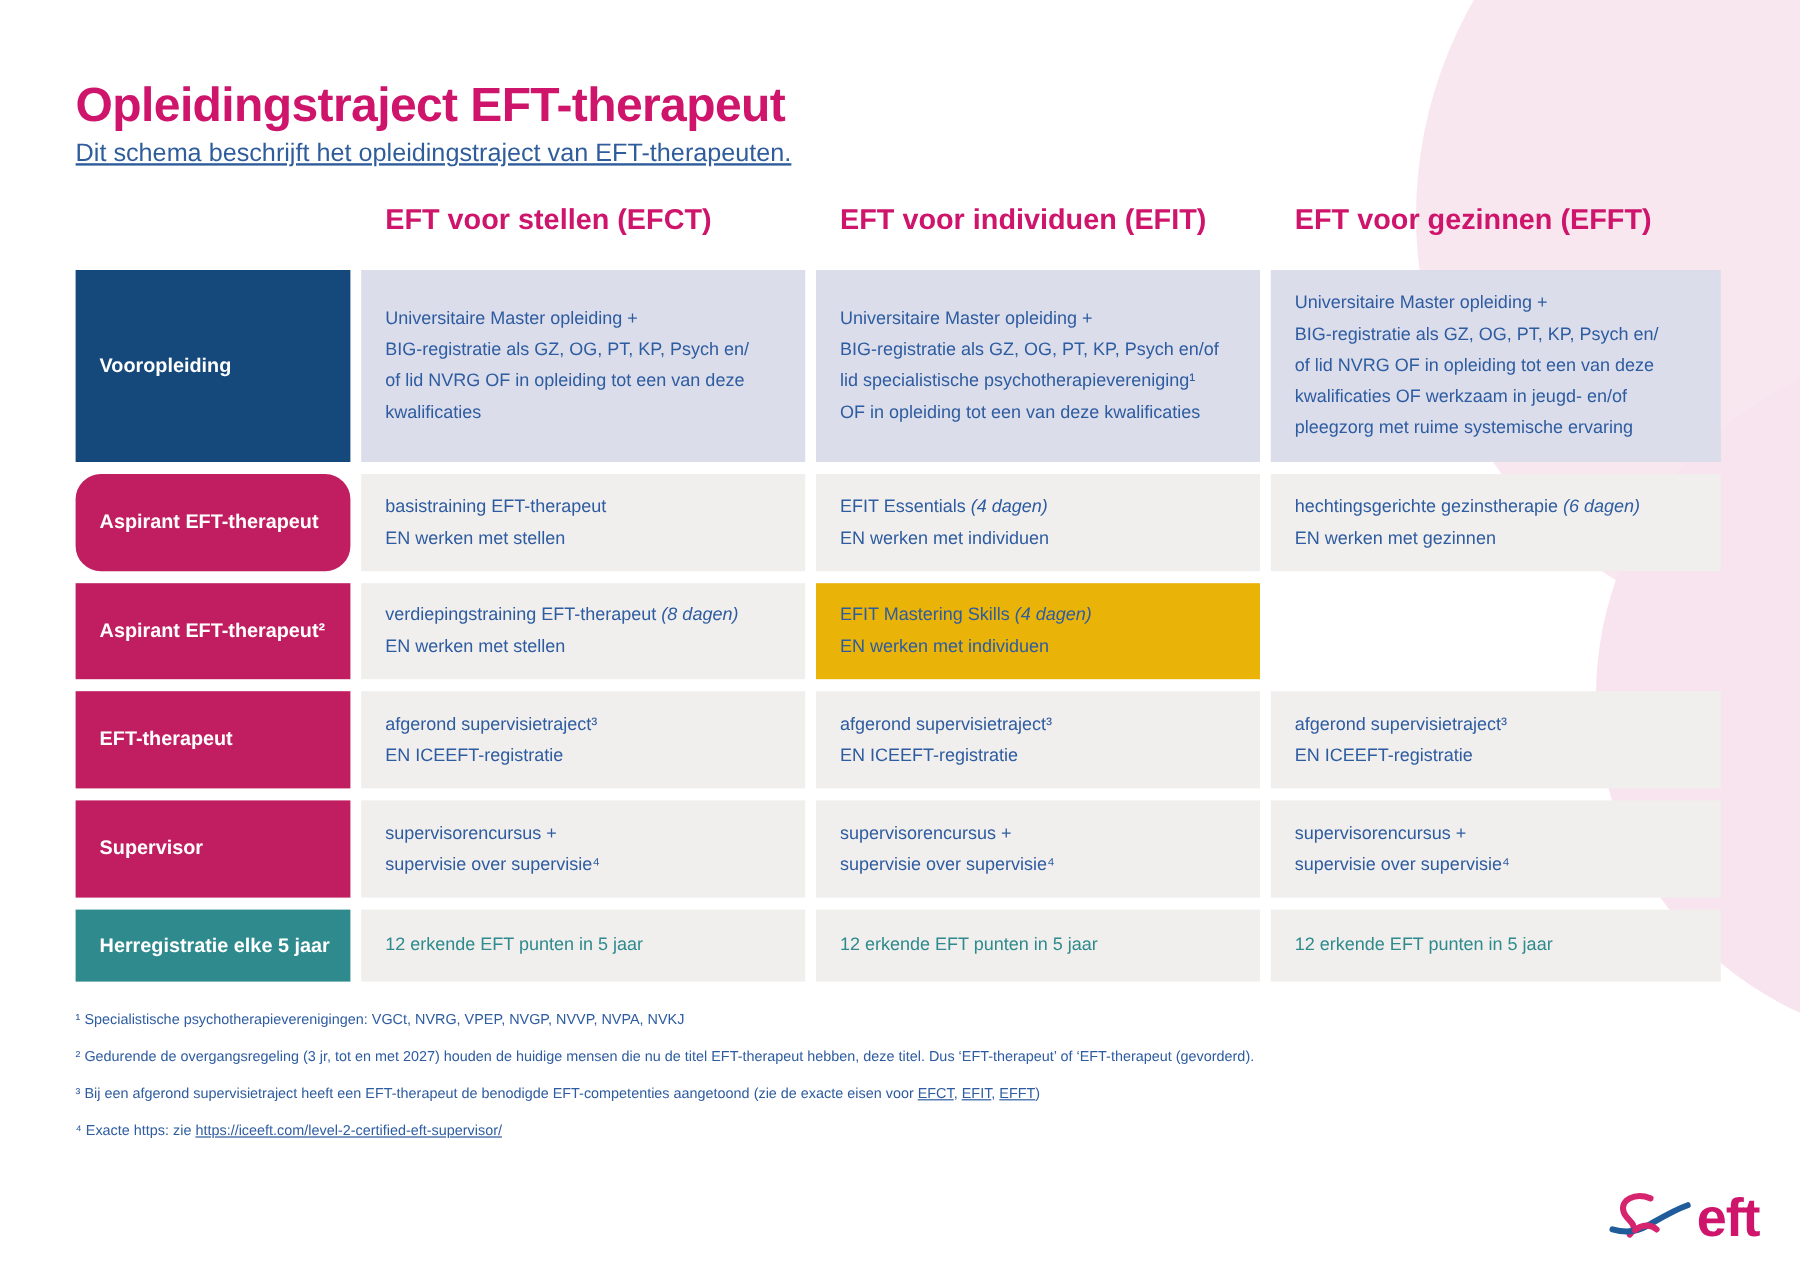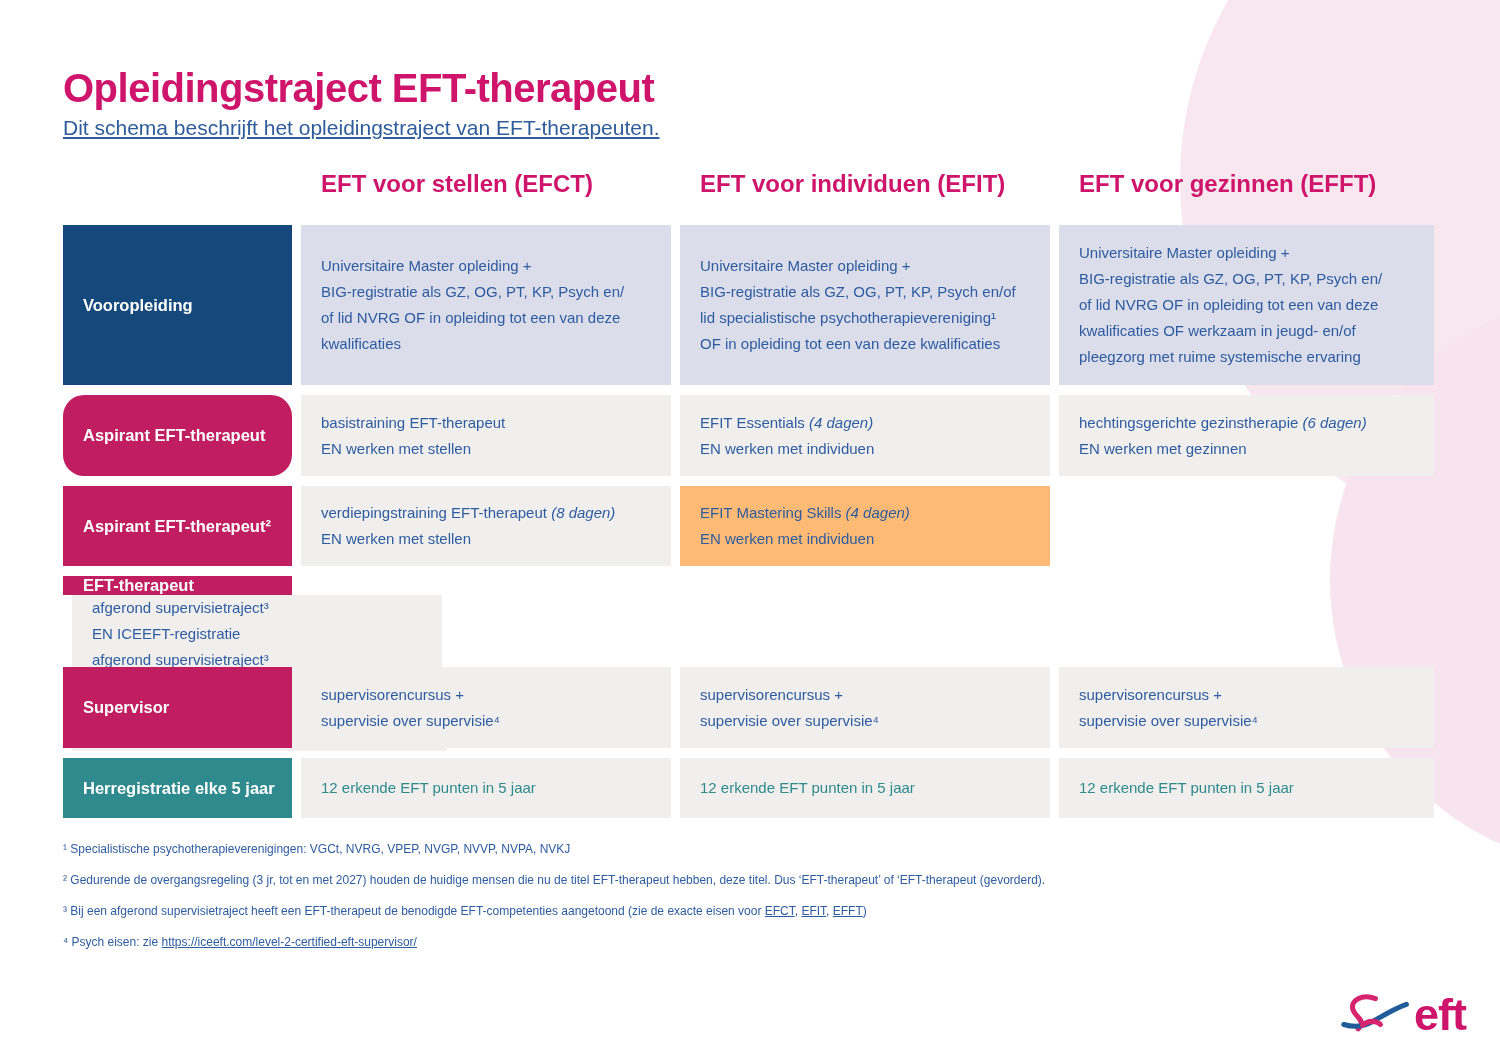--- a/index.html
+++ b/index.html
@@ -109,27 +109,27 @@
           <div class="line"><span>hechtingsgerichte gezinstherapie </span><span class="it">(6 dagen)</span></div>
           <div class="line"><span>EN werken met gezinnen</span></div>
         </div>
       </div>
       <div class="row" style="height: 80px;">
         <div class="row-header" style="background: rgb(192, 30, 96);">Aspirant EFT-therapeut²</div>
         <div class="cell" style="background: rgb(241, 239, 237); color: rgb(46, 92, 160);">
           <div class="line"><span>verdiepingstraining EFT-therapeut </span><span class="it">(8 dagen)</span></div>
           <div class="line"><span>EN werken met stellen</span></div>
         </div>
-        <div class="cell" style="background: #fdba74; color: rgb(46, 92, 160);">
+        <div class="cell" style="background: #eab308; color: rgb(46, 92, 160);">
           <div class="line"><span>EFIT Mastering Skills </span><span class="it">(4 dagen)</span></div>
           <div class="line"><span>EN werken met individuen</span></div>
         </div>
         <div class="cell last empty"></div>
       </div>
-      <div class="row" style="height: 81px; flex-direction: column;">
+      <div class="row" style="height: 81px;">
         <div class="row-header" style="background: rgb(192, 30, 96);">EFT-therapeut</div>
         <div class="cell" style="background: rgb(241, 239, 237); color: rgb(46, 92, 160);">
           <div class="line"><span>afgerond supervisietraject³</span></div>
           <div class="line"><span>EN ICEEFT-registratie</span></div>
         </div>
         <div class="cell" style="background: rgb(241, 239, 237); color: rgb(46, 92, 160);">
           <div class="line"><span>afgerond supervisietraject³</span></div>
           <div class="line"><span>EN ICEEFT-registratie</span></div>
         </div>
         <div class="cell last" style="background: rgb(241, 239, 237); color: rgb(46, 92, 160);">
@@ -163,21 +163,21 @@
         <div class="cell last" style="background: rgb(241, 239, 237); color: rgb(46, 138, 141);">
           <div class="line"><span>12 erkende EFT punten in 5 jaar</span></div>
         </div>
       </div>
     </div>
 
   <div class="footnotes">
       <div class="footnote"><span>¹ Specialistische psychotherapieverenigingen: VGCt, NVRG, VPEP, NVGP, NVVP, NVPA, NVKJ</span></div>
       <div class="footnote"><span>² Gedurende de overgangsregeling (3 jr, tot en met 2027) houden de huidige mensen die nu de titel EFT-therapeut hebben, deze titel. Dus ‘EFT-therapeut’ of ‘EFT-therapeut (gevorderd).</span></div>
       <div class="footnote"><span>³ Bij een afgerond supervisietraject heeft een EFT-therapeut de benodigde EFT-competenties aangetoond (zie de exacte eisen voor </span><span class="und">EFCT</span><span>, </span><span class="und">EFIT</span><span>, </span><span class="und">EFFT</span><span>)</span></div>
-      <div class="footnote"><span>⁴ Psych eisen: zie </span><span class="und">https://iceeft.com/level-2-certified-eft-supervisor/</span></div>
+      <div class="footnote"><span>⁴ Exacte https: zie </span><span class="und">https://iceeft.com/level-2-certified-eft-supervisor/</span></div>
     </div>
 
   <div class="logo">
     <svg width="72" height="42" viewBox="0 0 100 58">
       <path d="M52,9 C34,2 16,11 21,25 C24,34 35,37 32,46 L28,51" fill="none" stroke="#D6246E" stroke-width="7" stroke-linecap="round"></path>
       <path d="M95,17 C78,23 62,33 48,41 C36,48 22,49 8,45" fill="none" stroke="#1F5C99" stroke-width="7" stroke-linecap="round"></path>
       <path d="M34,46 C42,39 53,39 59,45" fill="none" stroke="#D6246E" stroke-width="7" stroke-linecap="round"></path>
     </svg>
     <div class="logo-text">eft</div>
   </div>

